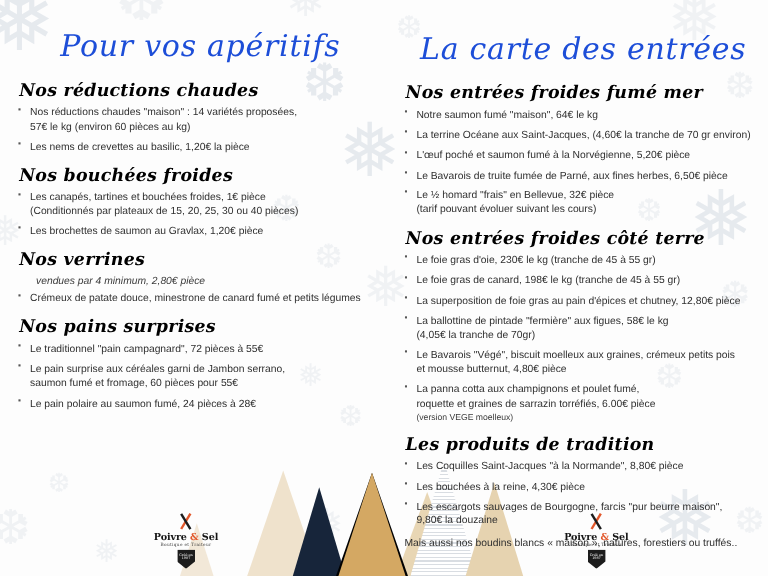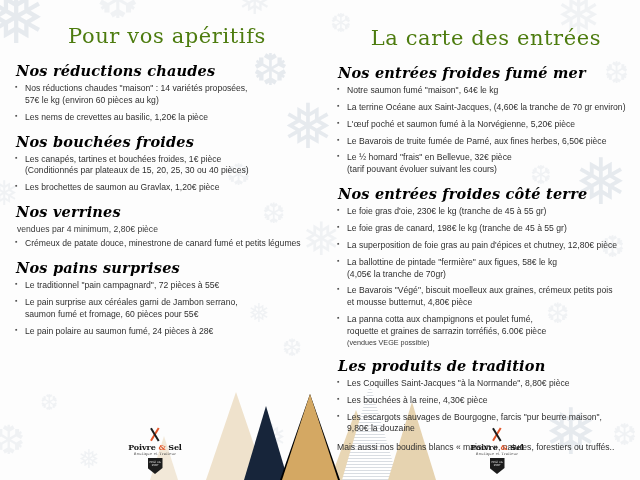--- a/index.html
+++ b/index.html
@@ -69,23 +69,24 @@
   .col {
     position: absolute;
     top: 0;
     z-index: 2;
   }
   .col-left  { left: 14px;  width: 306px; }
   .col-right { left: 336px; width: 300px; }
 
   .main-title {
     font-family: "DejaVu Serif", serif;
+    font-style: italic;
     font-weight: 400;
-    font-size: 21px;
-    color: #4d7c0f;
+    font-size: 25px;
+    color: #1d4ed8;
     text-align: center;
     letter-spacing: .6px;
     margin: 24px 0 14px 0;
     white-space: nowrap;
   }
   .col-right .main-title { margin-top: 26px; }
 
   .section { margin-bottom: 9px; }
 
   .section-title {
@@ -93,22 +94,23 @@
     font-style: italic;
     font-size: 14.5px;
     color: #000000;
     letter-spacing: .2px;
     margin: 0 0 4px 2px;
     white-space: nowrap;
   }
 
   .section-note {
     font-size: 8.6px;
+    font-style: italic;
     color: #3b3b3b;
-    margin: 0 0 4px 3px;
+    margin: 0 0 4px 16px;
   }
 
   ul.items {
     list-style: none;
     margin: 0;
     padding: 0;
   }
   ul.items > li {
     position: relative;
     padding-left: 11px;
@@ -339,21 +341,21 @@
           <span>La ballottine de pintade "fermière" aux figues, 58€ le kg</span>
           <span class="sub">(4,05€ la tranche de 70gr)</span>
         </li>
         <li>
           <span>Le Bavarois "Végé", biscuit moelleux aux graines, crémeux petits pois</span>
           <span class="sub">et mousse butternut, 4,80€ pièce</span>
         </li>
         <li>
           <span>La panna cotta aux champignons et poulet fumé,</span>
           <span class="sub">roquette et graines de sarrazin torréfiés, 6.00€ pièce</span>
-          <span class="tiny">(vendues VEGE possible)</span>
+          <span class="tiny">(version VEGE moelleux)</span>
         </li>
       </ul>
     </div>
 
     <div class="section">
       <h2 class="section-title">Les produits de tradition</h2>
       <ul class="items">
         <li>
           <span>Les Coquilles Saint-Jacques "à la Normande", 8,80€ pièce</span>
         </li>

